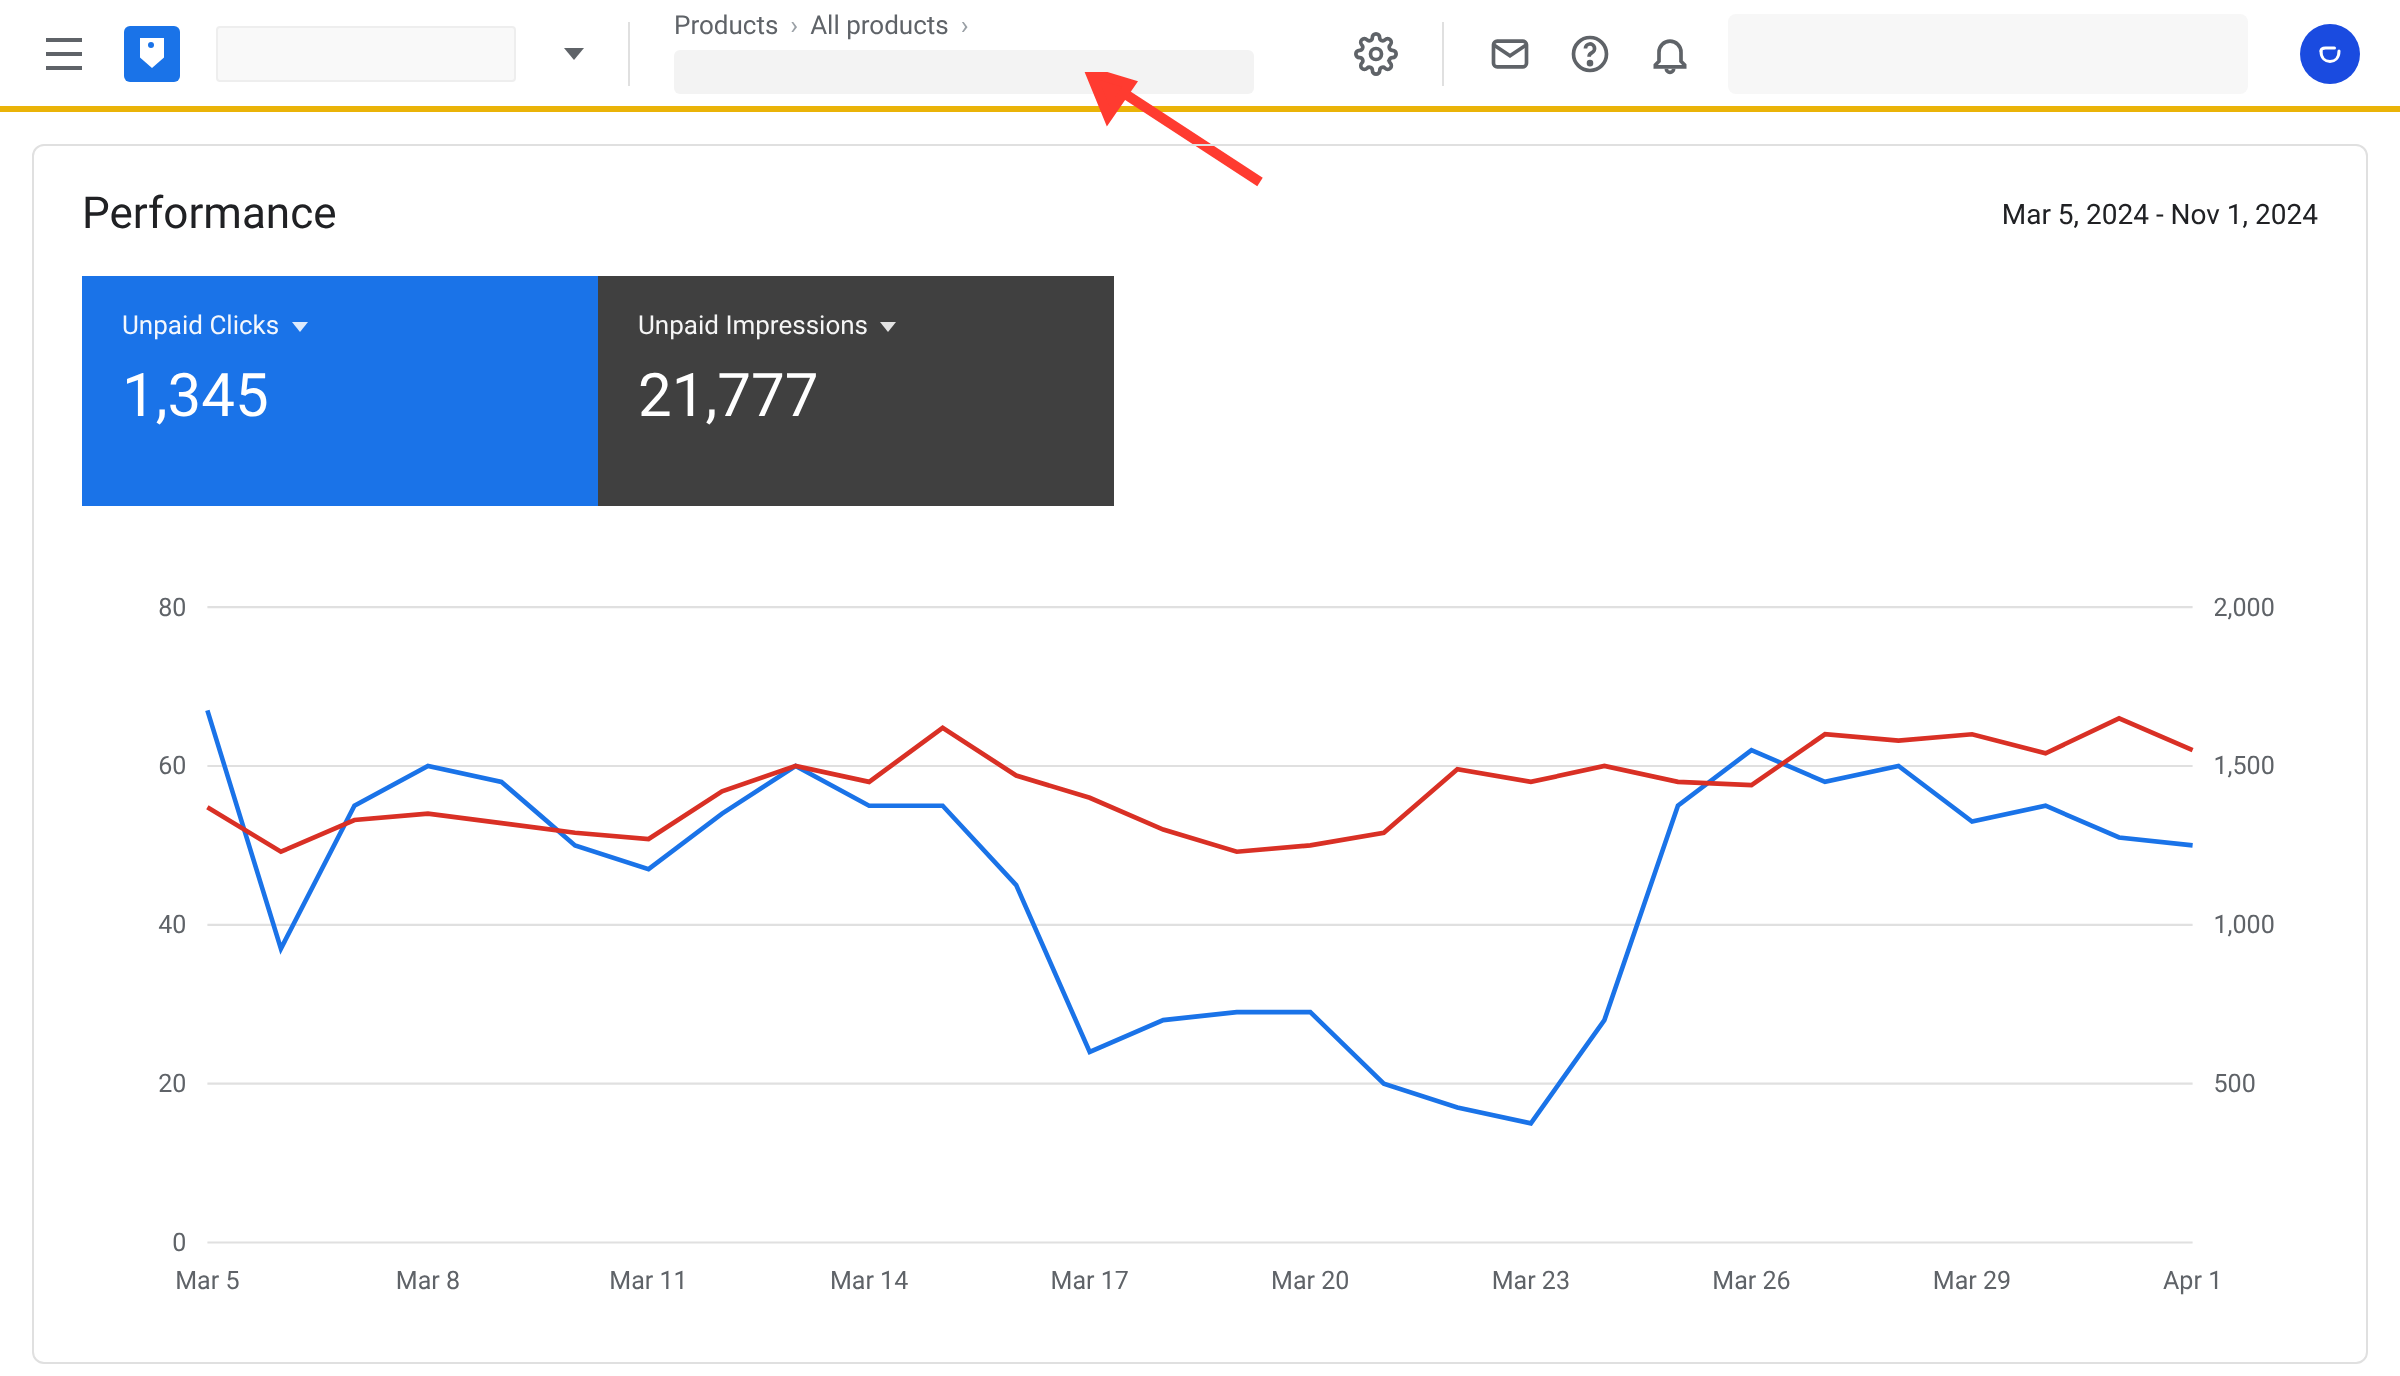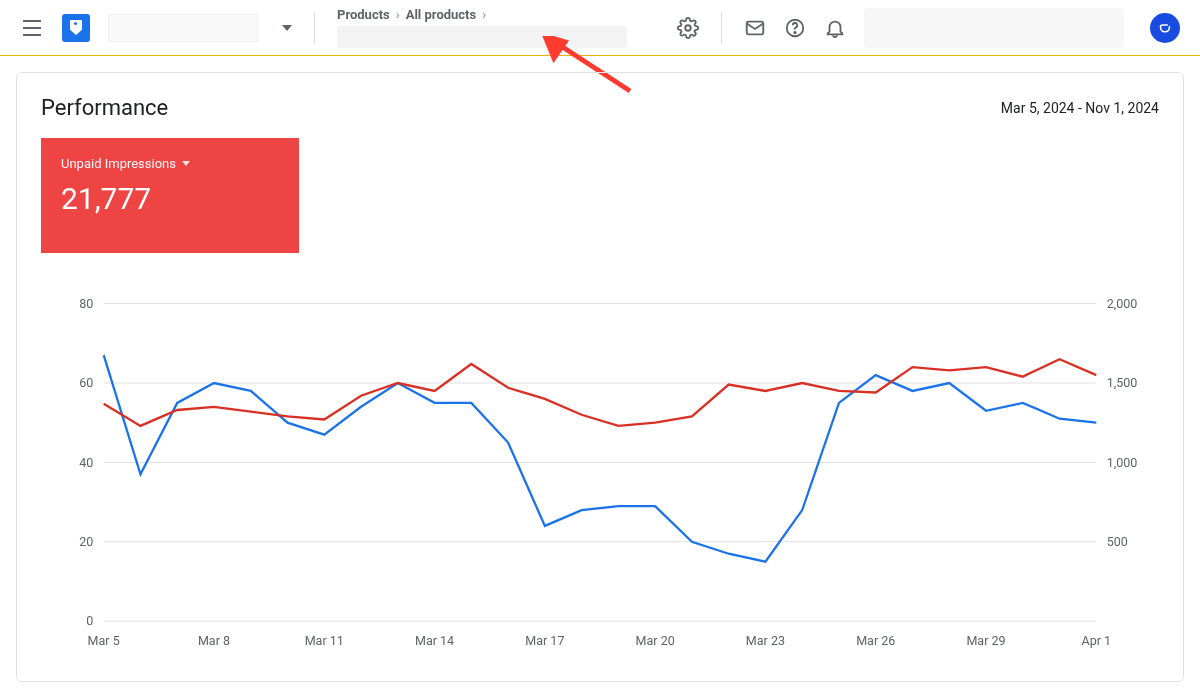--- a/index.html
+++ b/index.html
@@ -1,18 +1,18 @@
 <!DOCTYPE html>
 <html><head>
   <meta charset="utf-8">
   <style>
     * { box-sizing: border-box; margin: 0; padding: 0; }
     html, body { width: 1200px; height: 688px; font-family: Roboto, Arial, sans-serif; background:#fff; color:#202124; overflow:hidden; }
     
-    .header { display:flex; align-items:center; height:56px; padding:0 20px 0 20px; border-bottom:1px solid #eab308; gap:18px;font-weight:bold; }
+    .header { display:flex; align-items:center; height:56px; padding:0 20px 0 20px; border-bottom:3px solid #eab308; gap:18px; }
     .ham { width:24px; height:24px; display:flex; flex-direction:column; justify-content:center; gap:5px; cursor:pointer; }
     .ham span { display:block; height:2px; background:#5f6368; width:18px; margin:0 auto; }
     .app-badge { width:28px; height:28px; background:#1a73e8; border-radius:3px; position:relative; display:flex; align-items:center; justify-content:center; }
     .app-badge .tag { width:12px; height:15px; background:#fff; clip-path: polygon(0 0,100% 0,100% 65%,50% 100%,0 65%); position:relative; }
     .app-badge .tag::before{content:"";position:absolute;top:2px;left:4px;width:3px;height:3px;border-radius:50%;background:#1a73e8;}
     .account-sel { width:150px; height:28px; background:#f9f9f9; border:1px solid #eee; border-radius:2px; position:relative; }
     .account-caret{ margin-left:6px; display:inline-block; border-left:5px solid transparent;border-right:5px solid transparent;border-top:6px solid #5f6368;}
     .vsep{ width:1px; height:32px; background:#e0e0e0; margin:0 4px;}
     .crumbs-wrap { flex:1; display:flex; flex-direction:column; gap:4px; }
     .crumbs { display:flex; align-items:center; font-size:13px; color:#5f6368; gap:6px; }
@@ -24,21 +24,21 @@
     .round-badge{ width:30px; height:30px; border-radius:50%; background:#1a4be0; display:flex; align-items:center; justify-content:center; margin-left:8px;}
     .round-badge svg{width:18px;height:18px;fill:none;stroke:#fff;stroke-width:2; stroke-linecap:round;}
     
     .card { margin:16px 16px; border:1px solid #e0e0e0; border-radius:6px; padding:22px 24px 8px 24px; height:610px; position:relative; }
     .card-head{display:flex; justify-content:space-between; align-items:center; margin-bottom:18px;gap:32px;}
     .card-title{font-size:22px; font-weight:400; color:#202124;}
     .date-range{font-size:14px; color:#202124;}
     .metrics{ display:flex; gap:0; }
     .metric-card{ width:258px; height:115px; color:#fff; padding:18px 20px; cursor:pointer;}
     .metric-blue{ background:#1a73e8; }
-    .metric-red { background:#ef4444; }
+    .metric-red { background:#404040; }
     .metric-label{ font-size:13px; display:flex; align-items:center; gap:6px; opacity:.95}
     .metric-label .caret{display:inline-block;border-left:4px solid transparent;border-right:4px solid transparent;border-top:5px solid rgba(255,255,255,.9);}
     .metric-value{ font-size:30px; margin-top:10px; font-weight:400;}
     
     .chart-wrap{ margin-top:40px; height:360px; position:relative; }
     .grid-line{stroke:#e0e0e0; stroke-width:1;}
     .axis-txt{ font-size:12px; fill:#5f6368; }
     .s-blue{ stroke:#1a73e8; stroke-width:2.2; fill:none; }
     .s-red { stroke:#d93025; stroke-width:2.2; fill:none; }
     
@@ -113,20 +113,27 @@
     </svg>
 </div>
 
 <div class="card">
   <div class="card-head">
     <div class="card-title">Performance</div>
     <div class="date-range">Mar 5, 2024 - Nov 1, 2024</div>
   </div>
 
   <div class="metrics">
+    <div class="metric-card metric-blue">
+      <div class="metric-label">
+          <span>Unpaid Clicks</span>
+          <span class="caret"></span>
+        </div>
+      <div class="metric-value">1,345</div>
+    </div>
     <div class="metric-card metric-red">
       <div class="metric-label">
           <span>Unpaid Impressions</span>
           <span class="caret"></span>
         </div>
       <div class="metric-value">21,777</div>
     </div>
   </div>
 
   <div class="chart-wrap">

